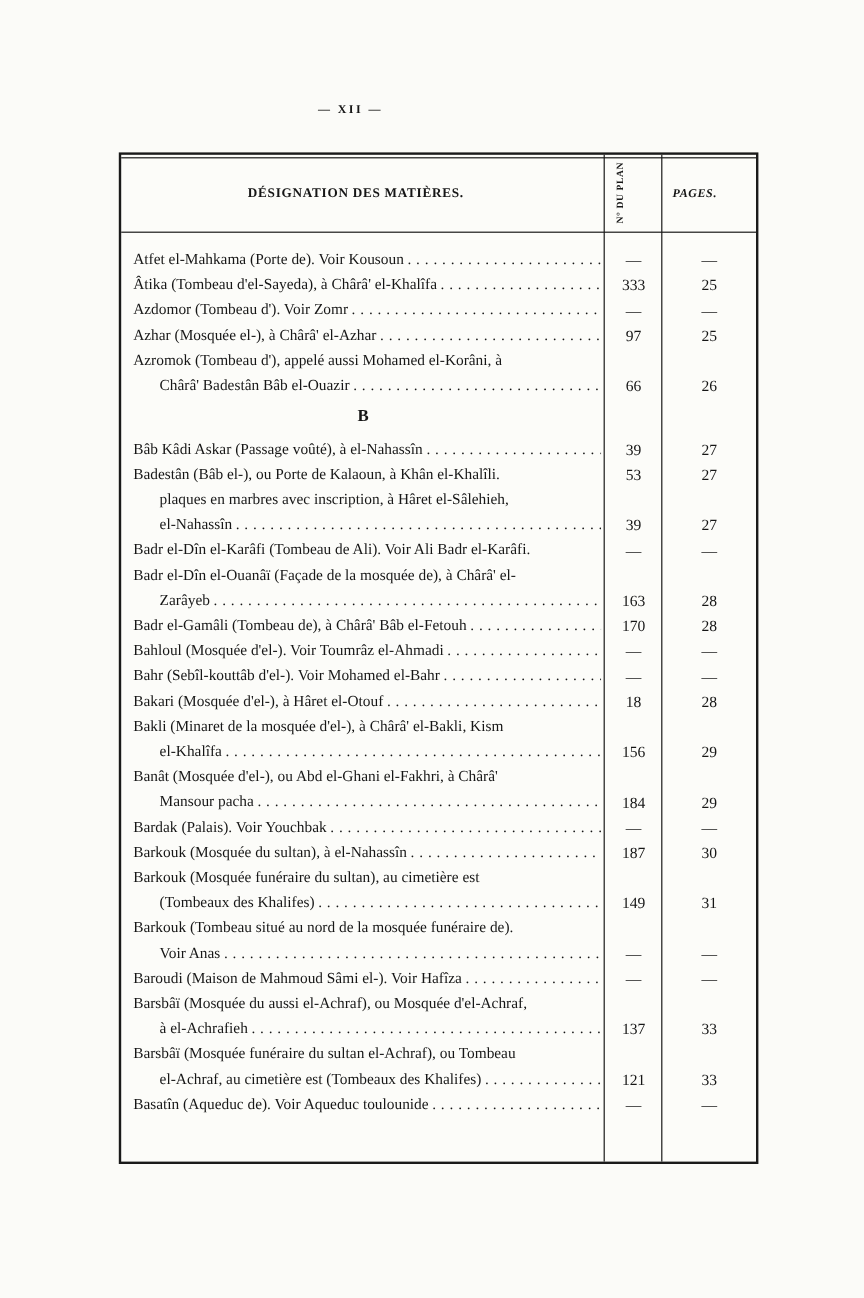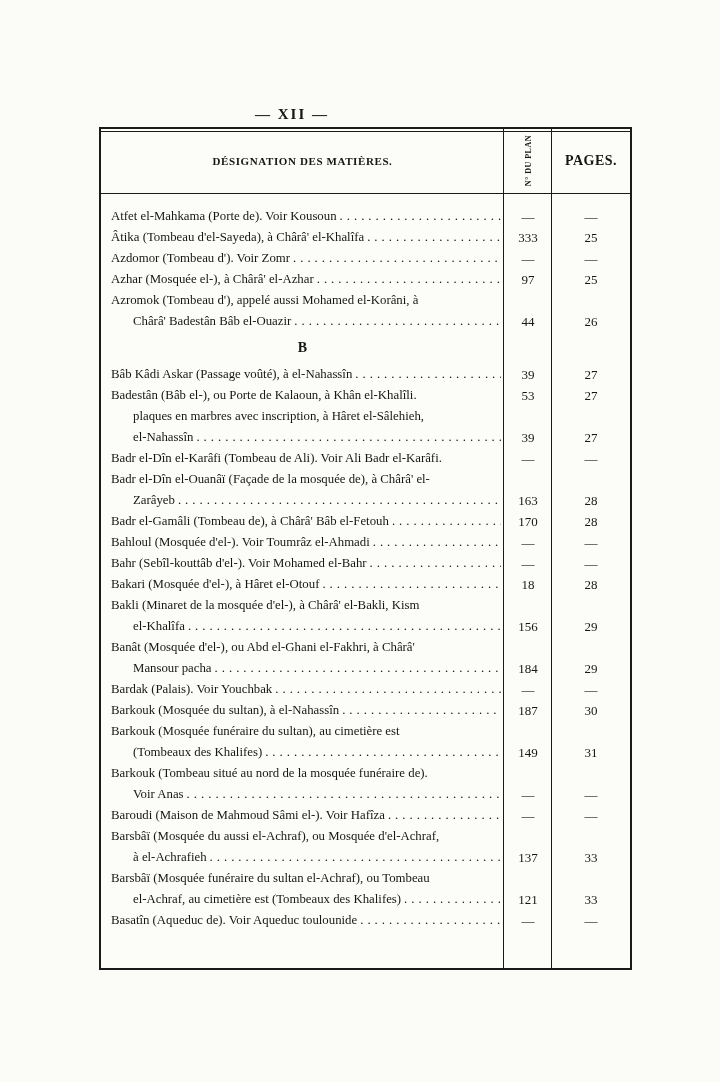--- a/index.html
+++ b/index.html
@@ -7,48 +7,48 @@
   body {
     width: 720px; height: 1082px;
     background: #fbfbf8;
     font-family: "Liberation Serif", serif;
     color: #161616;
     position: relative;
     overflow: hidden;
   }
   .page-header {
     position: absolute; top: 86px; left: 0; width: 584px;
-    text-align: center; font-weight: bold; font-size: 15px; letter-spacing: 2px; margin-top: 20px;
+    text-align: center; font-weight: bold; font-size: 10px; letter-spacing: 2px;
   }
   .index-table {
     position: absolute; left: 99px; top: 127px;
     width: 533px; height: 843px;
     border: 2.5px solid #1a1a1a;
     background: #fcfcf9;
   }
   .inner-topline {
     position: absolute; left: 0; right: 0; top: 2px;
     border-top: 1.2px solid #1a1a1a; height: 0;
   }
   .vline { position: absolute; top: 0; bottom: 0; width: 1.2px; background: #1a1a1a; }
   .vline-plan  { right: 126px; }
   .vline-pages { right: 78px; }
-  .thead { position: absolute; top: 0; left: 0; right: 0; height: 64px; display: flex; }
+  .thead { position: absolute; top: 0; left: 0; right: 12px; height: 64px; display: flex; }
   .th-main {
     flex: 1; display: flex; align-items: center; justify-content: center;
     font-weight: bold; font-size: 11px; letter-spacing: 0.6px;
   }
   .th-plan { width: 48px; display: flex; align-items: center; justify-content: center; }
   .th-plan .vert {
     writing-mode: vertical-rl; transform: rotate(180deg);
     font-size: 8px; font-weight: bold; letter-spacing: 0.5px; white-space: nowrap;
   }
   .th-pages {
     width: 78px; display: flex; align-items: center; justify-content: center;
-    font-weight: bold; font-size: 14px; letter-spacing: 0.5px;
+    font-weight: bold; font-size: 10px; letter-spacing: 0.5px; font-style: italic;
   }
   .header-rule {
     position: absolute; top: 64px; left: 0; right: 0;
     border-top: 1.2px solid #1a1a1a; height: 0;
   }
   .tbody {
     position: absolute; top: 65px; bottom: 0; left: 0; right: 0;
     padding-top: 12px; overflow: hidden;
     display: flex; flex-direction: column;
   }
@@ -155,21 +155,21 @@
         <div class="col-main">
           <div class="line">
             <div class="t">Azromok (Tombeau d'), appelé aussi Mohamed el-Korâni, à</div>
           </div>
           <div class="line indent">
             <div class="t">Chârâ' Badestân Bâb el-Ouazir</div>
             <div class="d"></div>
           </div>
         </div>
         <div class="col-plan">
-          <div class="num">44</div>
+          <div class="num">66</div>
         </div>
         <div class="col-pages">
           <div class="num">26</div>
         </div>
       </div>
       <div class="row heading-row">
         <div class="col-main">
           <div class="sec-letter">B</div>
         </div>
         <div class="col-plan"></div>

